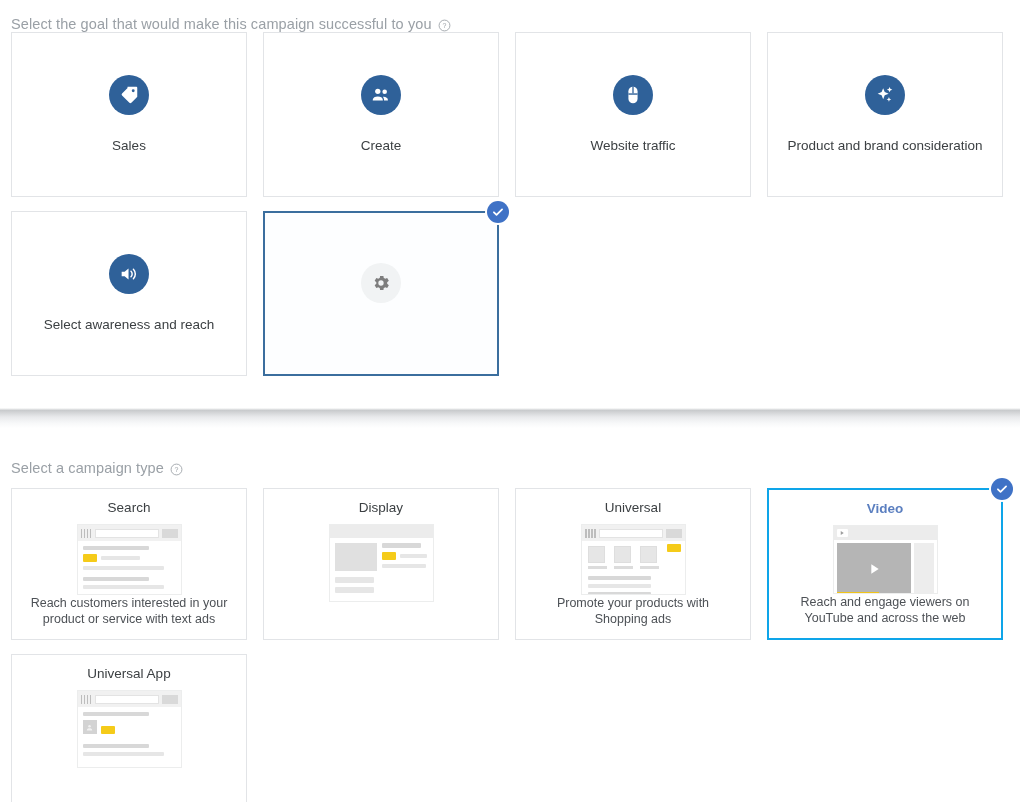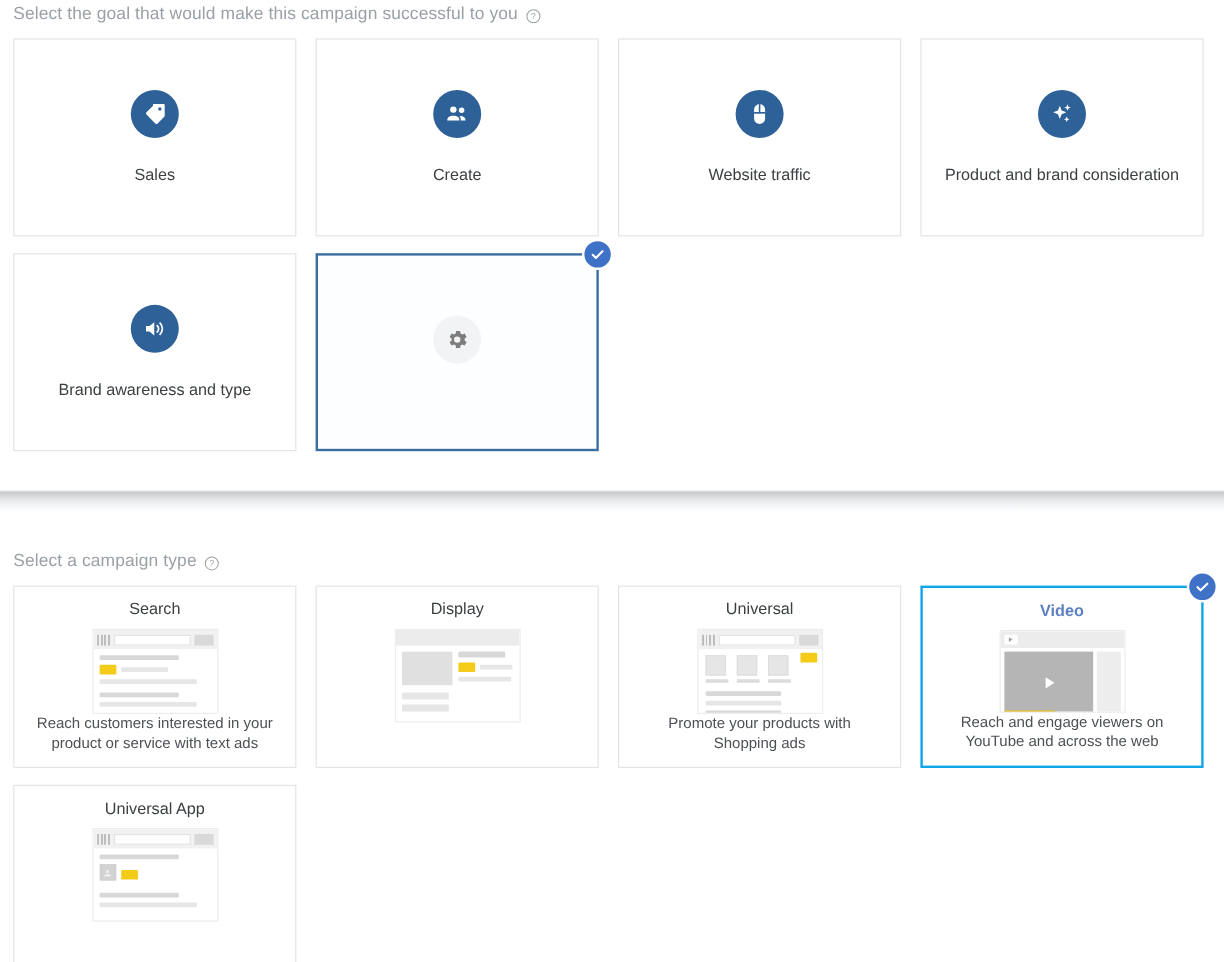--- a/index.html
+++ b/index.html
@@ -343,21 +343,21 @@
     background: #d3d3d3;
     flex: none;
     display: flex;
     align-items: center;
     justify-content: center;
   }
 </style>
 </head>
 <body>
 
-<div class="section-label" style="left:11px; top:4px;text-align:right;">
+<div class="section-label" style="left:11px; top:16px;text-align:right;">
   <span>Select the goal that would make this campaign successful to you</span>
   <span class="help-icon">
     <svg width="13" height="13" viewBox="0 0 24 24">
       <circle cx="12" cy="12" r="10" fill="none" stroke="#9aa0a6" stroke-width="1.6"></circle>
       <text x="12" y="16.5" font-size="13" text-anchor="middle" fill="#9aa0a6" font-family="Liberation Sans, sans-serif">?</text>
     </svg>
   </span>
 </div>
 
 <div id="goal-grid">
@@ -413,21 +413,21 @@
   <div class="goal-row">
 
     <div class="goal-card">
       <span class="goal-icon-circle">
         <svg width="22" height="22" viewBox="0 0 24 24">
           <path fill="#ffffff" d="M4 9.5h3.2L11.5 6v12L7.2 14.5H4z"></path>
           <path fill="none" stroke="#ffffff" stroke-width="1.6" stroke-linecap="round" d="M14.2 9.1a4 4 0 0 1 0 5.8"></path>
           <path fill="none" stroke="#ffffff" stroke-width="1.6" stroke-linecap="round" d="M16.8 6.9a7.3 7.3 0 0 1 0 10.2"></path>
         </svg>
       </span>
-      <div class="goal-label">Brand awareness and type</div>
+      <div class="goal-label">Select awareness and reach</div>
     </div>
 
 
     <div class="goal-card selected">
       <span class="check-badge">
         <svg width="14" height="14" viewBox="0 0 24 24">
           <path fill="none" stroke="#ffffff" stroke-width="3" stroke-linecap="round" stroke-linejoin="round" d="M5 12.5l4.5 4.5L19 7.5"></path>
         </svg>
       </span>
       <span class="goal-icon-circle neutral">

